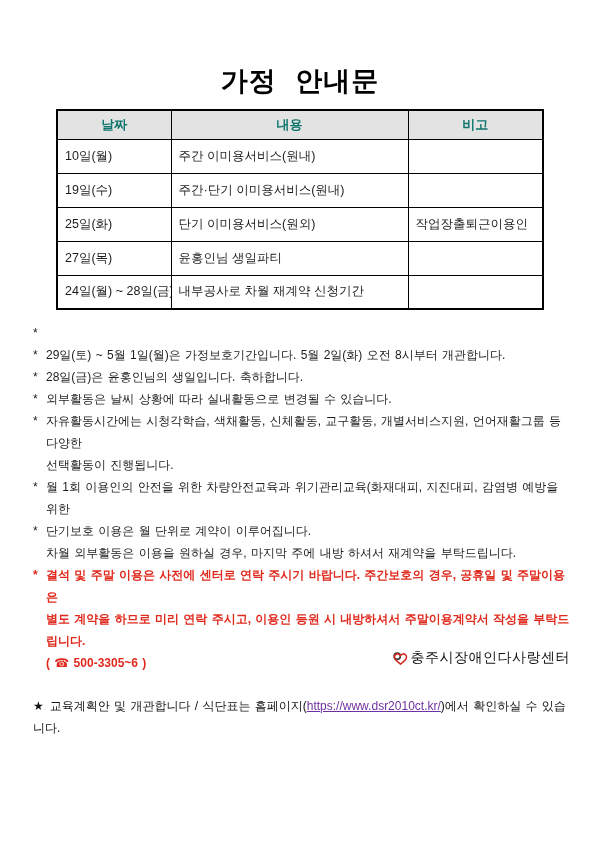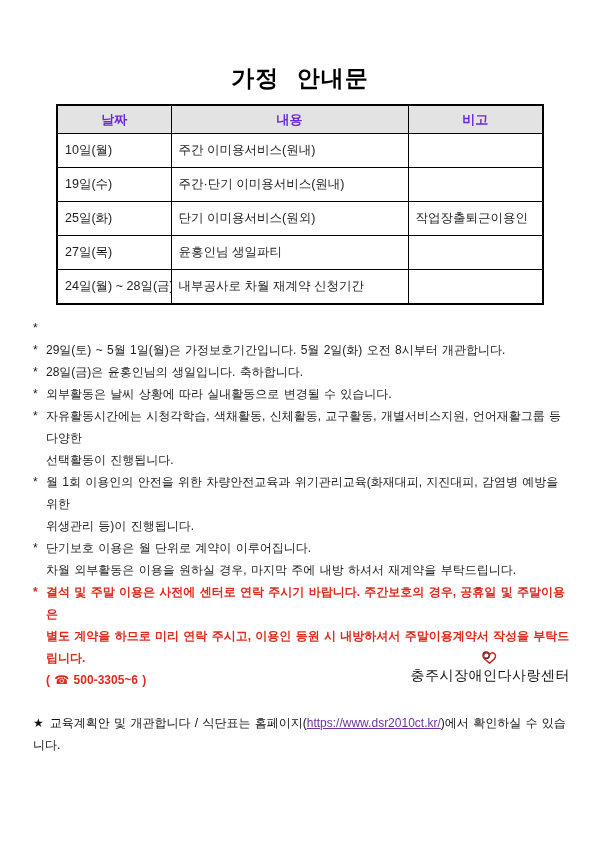--- a/index.html
+++ b/index.html
@@ -9,47 +9,47 @@
     --border-color:#000000;
     --text-color:#1c1c1c;
   }
   *{box-sizing:border-box;}
   html,body{margin:0;padding:0;background:#ffffff;}
   .page{
     width:600px;height:849px;background:#ffffff;position:relative;overflow:hidden;
     font-family:"Liberation Sans","DejaVu Sans",sans-serif;color:var(--text-color);
   }
   .title{
-    margin:64px 0 0 0;text-align:center;font-size:23px;font-weight:bold;color:#000;
+    margin:64px 0 0 0;text-align:center;font-size:27px;font-weight:bold;color:#000;
     letter-spacing:1px;word-spacing:10px;line-height:1.3;
   }
   table.notice-table{
     width:486px;margin:10px auto 0 auto;border-collapse:collapse;
     font-size:13px;table-layout:fixed;
   }
   table.notice-table{border:2px solid var(--border-color);}
   .notice-table th,.notice-table td{
     border:1px solid var(--border-color);padding:0 7px;overflow:hidden;white-space:nowrap;
   }
   .notice-table th{
-    height:29px;background:var(--table-header-bg);font-weight:bold;text-align:center;color:#6d28d9;
+    height:29px;background:var(--table-header-bg);font-weight:bold;text-align:center;color:#0f766e;
   }
   .notice-table td{height:34px;text-align:left;font-size:12.5px;}
   .notices{margin:12px 28px 0 33px;font-size:12px;line-height:22px;word-spacing:1px;}
   .line{display:flex;align-items:flex-start;}
   .line .marker{width:13px;flex:none;}
   .line.red{color:var(--accent-red);font-weight:bold;}
   .homepage-line{
     margin:21px 28px 0 33px;font-size:12px;line-height:22px;word-spacing:1px;color:#111;
   }
   .homepage-line .star{margin-right:6px;}
   .homepage-line a.link{color:var(--link-purple);text-decoration:underline;cursor:pointer;}
   .footer{
     position:absolute;top:649px;right:30px;display:flex;align-items:center;gap:1px;
-    font-size:14px;color:#111;letter-spacing:0.5px;flex-direction:column;
+    font-size:14px;color:#111;letter-spacing:0.5px;
   }
   .footer .logo{display:inline-flex;width:17px;height:17px;flex:none;margin-right:1px;}
 </style>
 </head>
 <body>
 
 <div class="page">
 
   <h1 class="title">가정 안내문</h1>
 
@@ -117,24 +117,20 @@
       </div>
       <div class="line">
         <span class="marker"></span>
         <span class="text">선택활동이 진행됩니다.</span>
       </div>
       <div class="line">
         <span class="marker">*</span>
         <span class="text">월 1회 이용인의 안전을 위한 차량안전교육과 위기관리교육(화재대피, 지진대피, 감염병 예방을 위한</span>
       </div>
       <div class="line">
-        <span class="marker"></span>
-        <span class="text">위생관리 등)이 진행됩니다.</span>
-      </div>
-      <div class="line">
         <span class="marker">*</span>
         <span class="text">단기보호 이용은 월 단위로 계약이 이루어집니다.</span>
       </div>
       <div class="line">
         <span class="marker"></span>
         <span class="text">차월 외부활동은 이용을 원하실 경우, 마지막 주에 내방 하셔서 재계약을 부탁드립니다.</span>
       </div>
       <div class="line red">
         <span class="marker">*</span>
         <span class="text">결석 및 주말 이용은 사전에 센터로 연락 주시기 바랍니다. 주간보호의 경우, 공휴일 및 주말이용은</span>

